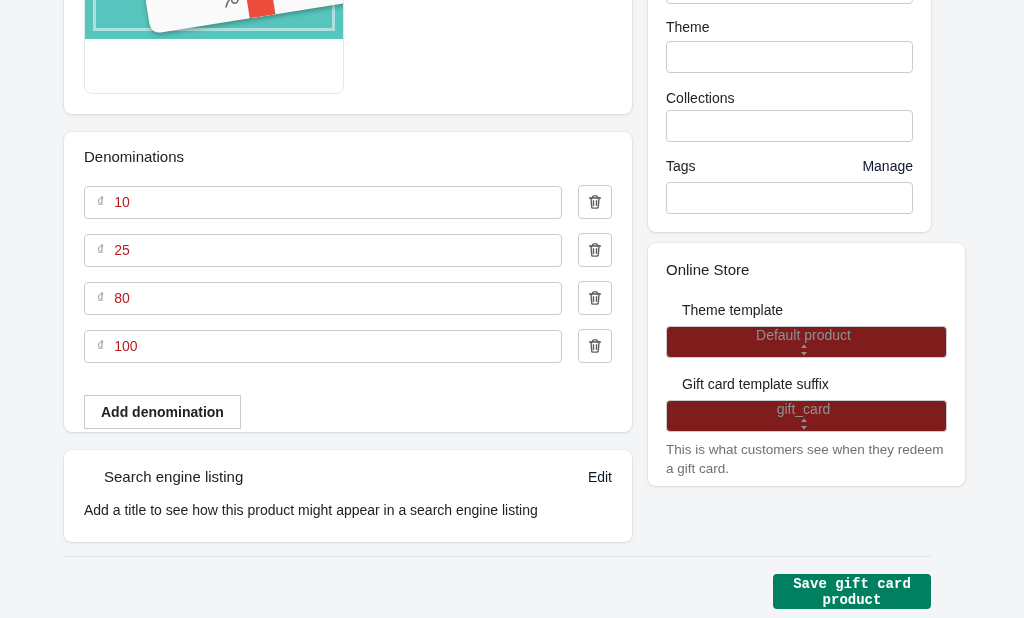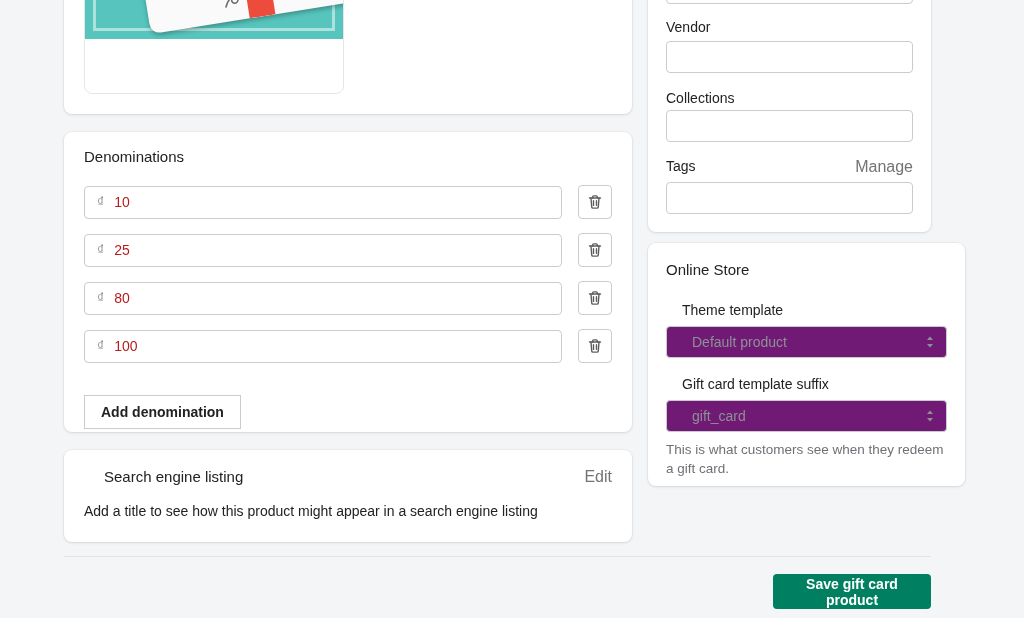--- a/index.html
+++ b/index.html
@@ -61,51 +61,51 @@
   .add-btn {
     margin-top: 18px; height: 34px; padding: 0 16px;
     border: 1px solid #c9cccf; border-radius: 0; background: #fff;
     font-family: "Liberation Sans", sans-serif;
     font-size: 14px; font-weight: 600; color: #202223; cursor: pointer;
   }
 
   
   #card-seo { left: 64px; top: 450px; width: 568px; height: 92px; padding: 18px 20px; }
   .seo-header { display: flex; justify-content: space-between; align-items: baseline; margin-left: 20px; }
-  .link { color: #737373; text-decoration: none; font-size: 16px; cursor: pointer; }
+  .link { color: #0f172a; text-decoration: none; font-size: 14px; cursor: pointer; }
   .seo-desc { margin: 17px 0 0 0; font-size: 14px; color: #202223; }
 
   
   #card-org { left: 648px; top: -40px; width: 283px; height: 272px; }
   .field-label { position: absolute; left: 18px; font-size: 14px; color: #202223; }
   .text-input {
     position: absolute; left: 18px; width: 247px; height: 32px;
     border: 1px solid #c9cccf; border-radius: 4px; background: #fff;
     font-family: "Liberation Sans", sans-serif; font-size: 14px; padding: 0 12px;
   }
-  .label-row { position: absolute; left: 18px; width: 247px; display: flex; justify-content: space-between; align-items: flex-start; }
+  .label-row { position: absolute; left: 18px; width: 247px; display: flex; justify-content: space-between; align-items: flex-end; }
 
   
   #card-store { left: 648px; top: 243px; width: 317px; height: 243px; padding: 18px; }
   #card-store .card-title { margin: 0 0 24px 0; }
   .select-label { font-size: 14px; color: #202223; margin-bottom: 8px; margin-left: 16px; }
   .select-box {
-    height: 32px; border: 1px solid #c9cccf; border-radius: 4px; background: #701a75;
+    height: 32px; border: 1px solid #c9cccf; border-radius: 4px; background: #7f1d1d;
     display: flex; align-items: center; justify-content: space-between;
-    padding: 0 10px 0 25px; color: #8c9196; cursor: pointer;
+    padding: 0 10px 0 4px; color: #8c9196; cursor: pointer; flex-direction: column;
   }
   .mt18 { margin-top: 18px; }
   .help-text { margin: 8px 0 0 0; color: #6d7175; font-size: 13.5px; line-height: 19px; }
 
   
   .divider { position: absolute; left: 64px; top: 556px; width: 867px; height: 1px; background: #e1e3e5; }
   .save-btn {
     position: absolute; left: 773px; top: 574px; width: 158px; height: 35px;
     background: #008060; border: none; border-radius: 4px;
-    color: #fff; font-family: Liberation Sans, sans-serif;
+    color: #fff; font-family: Liberation Mono, monospace;
     font-size: 14px; font-weight: 600; cursor: pointer;
   }
 </style>
 </head>
 <body>
 
 <div class="page">
 
   <div class="card" id="card-media">
     <div class="thumb">
@@ -191,21 +191,21 @@
     <div class="seo-header">
       <h2 class="card-title" style="margin:0">Search engine listing</h2>
       <a class="link">Edit</a>
     </div>
     <p class="seo-desc">Add a title to see how this product might appear in a search engine listing</p>
   </div>
 
   <div class="card" id="card-org">
     <input class="text-input" style="top: 12px;">
 
-    <label class="field-label" style="top:59px">Vendor</label>
+    <label class="field-label" style="top:59px">Theme</label>
     <input class="text-input" style="top: 81px;">
 
     <label class="field-label" style="top:130px">Collections</label>
     <input class="text-input" style="top: 150px;">
 
     <div class="label-row" style="top:198px">
       <label>Tags</label>
       <a class="link">Manage</a>
     </div>
     <input class="text-input" style="top: 222px;">

